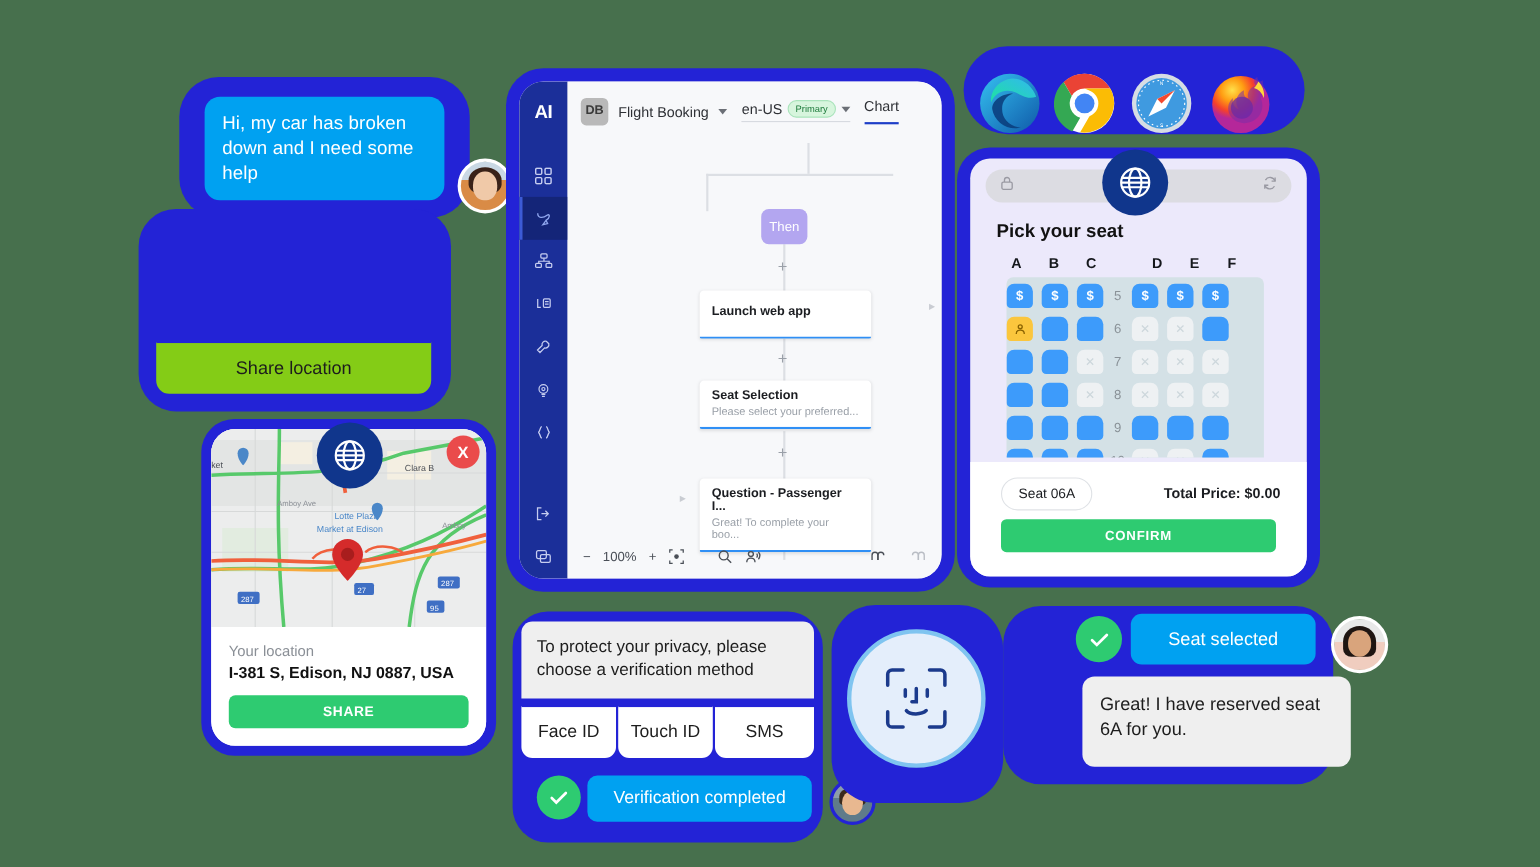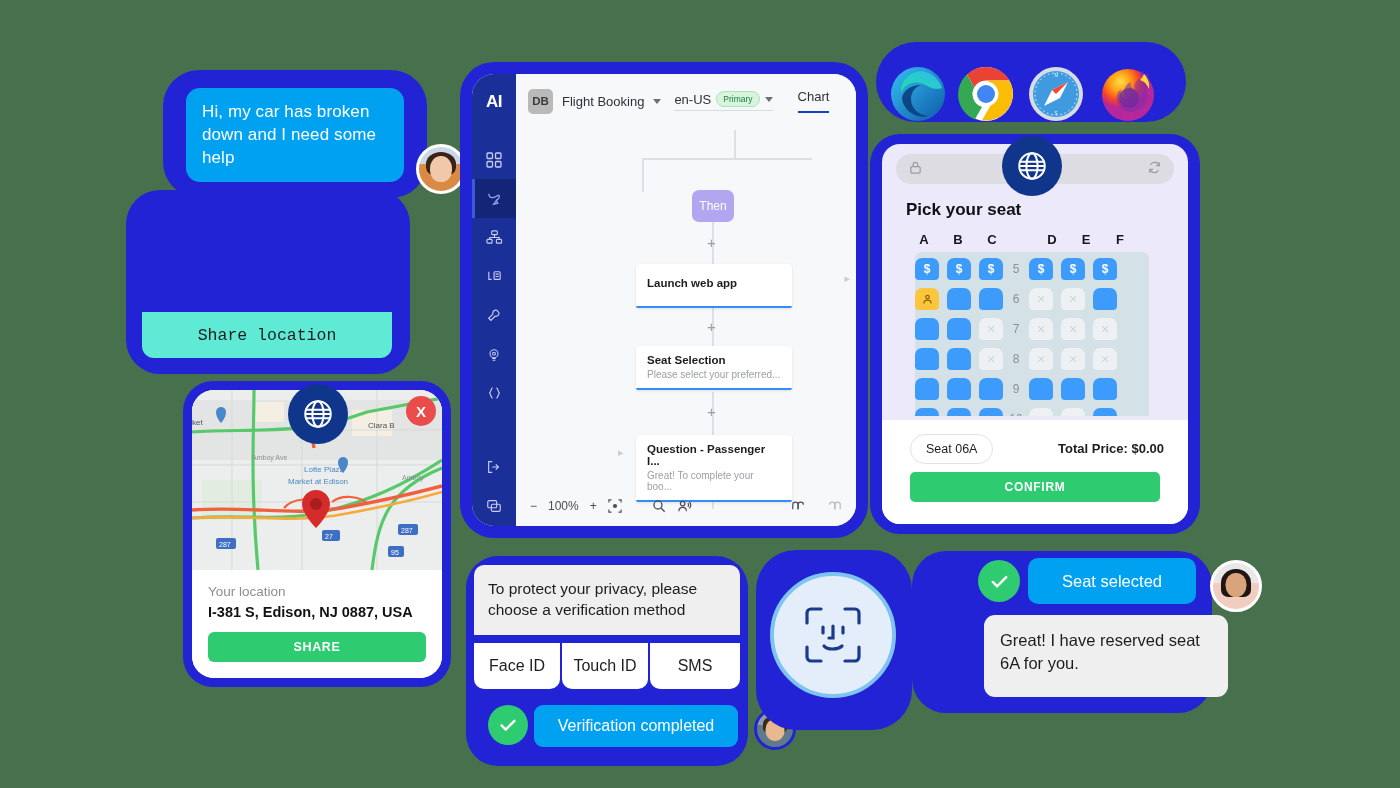--- a/index.html
+++ b/index.html
@@ -42,24 +42,24 @@
     left: 126px; top: 190px; width: 284px; height: 184px; border-radius: 34px;
   }
   #bubble-bot-1 {
     left: 142px; top: 198px; width: 250px; height: 112px;
     background: #efefef; border-radius: 12px 12px 0 0;
     color: #1d1d1d; font-size: 16.5px; line-height: 23px;
     padding: 13px 15px;
   }
   #btn-share-location {
     left: 142px; top: 310px; width: 250px; height: 48px;
-    background: #5eead4; border-top: 2px solid #2323d6;
+    background: #84cc16; border-top: 2px solid #2323d6;
     border-radius: 0 0 12px 12px;
     display: flex; align-items: center; justify-content: center;
-    font-size: 16.5px; color: #1d1d1d; cursor: pointer; font-family: Liberation Mono, monospace;
+    font-size: 16.5px; color: #1d1d1d; cursor: pointer;
   }
 
   
   #map-wrap { left: 183px; top: 381px; width: 268px; height: 306px; border-radius: 30px; }
   #map-card {
     left: 192px; top: 390px; width: 250px; height: 288px;
     background:#fff; border-radius: 22px; overflow: hidden;
   }
   #map-img {
     position:absolute; left:0; top:0; width:250px; height:180px;
@@ -97,21 +97,21 @@
   #flow-side .spacer { height: 10px; }
   #flow-main { flex:1; position:relative; background:#f7f8fa; }
 
   #flow-topbar { position:absolute; left:0; top:0; width:100%; height:54px; display:flex; align-items:center; padding-left:12px; gap:9px; }
   #db-chip { width:25px; height:25px; border-radius:5px; background:#b9b9b9; color:#3b3b3b;
       font-size:11.5px; font-weight:700; display:flex; align-items:center; justify-content:center; }
   .top-txt { font-size:13px; color:#2f3136; }
   .caret { width:0;height:0;border-left:4px solid transparent;border-right:4px solid transparent;border-top:5px solid #6b6f76; }
   #locale-group { display:flex; align-items:center; gap:5px; padding-bottom:3px; border-bottom:1.5px solid #d7dae0; margin-left:4px; }
   #primary-badge { background:#d7f5dd; color:#1e7a3c; font-size:8.5px; border-radius:9px; padding:2px 6px; border:1px solid #a9e3bb; }
-  #tab-chart { margin-left:16px; font-size:13px; color:#2f3136; padding-bottom:7px; border-bottom:2.5px solid #1d3ec7; }
+  #tab-chart { margin-left:4px; font-size:13px; color:#2f3136; padding-bottom:7px; border-bottom:2.5px solid #1d3ec7; }
 
   .conn { position:absolute; background:#dcdfe4; }
   #node-then {
     position:absolute; left:176px; top:116px; width:42px; height:32px;
     background:#b3a6f0; border-radius:7px; color:#fff; font-size:12px;
     display:flex; align-items:center; justify-content:center; cursor:pointer;
   }
   .plus-node { position:absolute; color:#9aa0a8; font-size:15px; line-height:1; cursor:pointer; }
   .flow-node {
     position:absolute; left:120px; width:156px; background:#fff;

